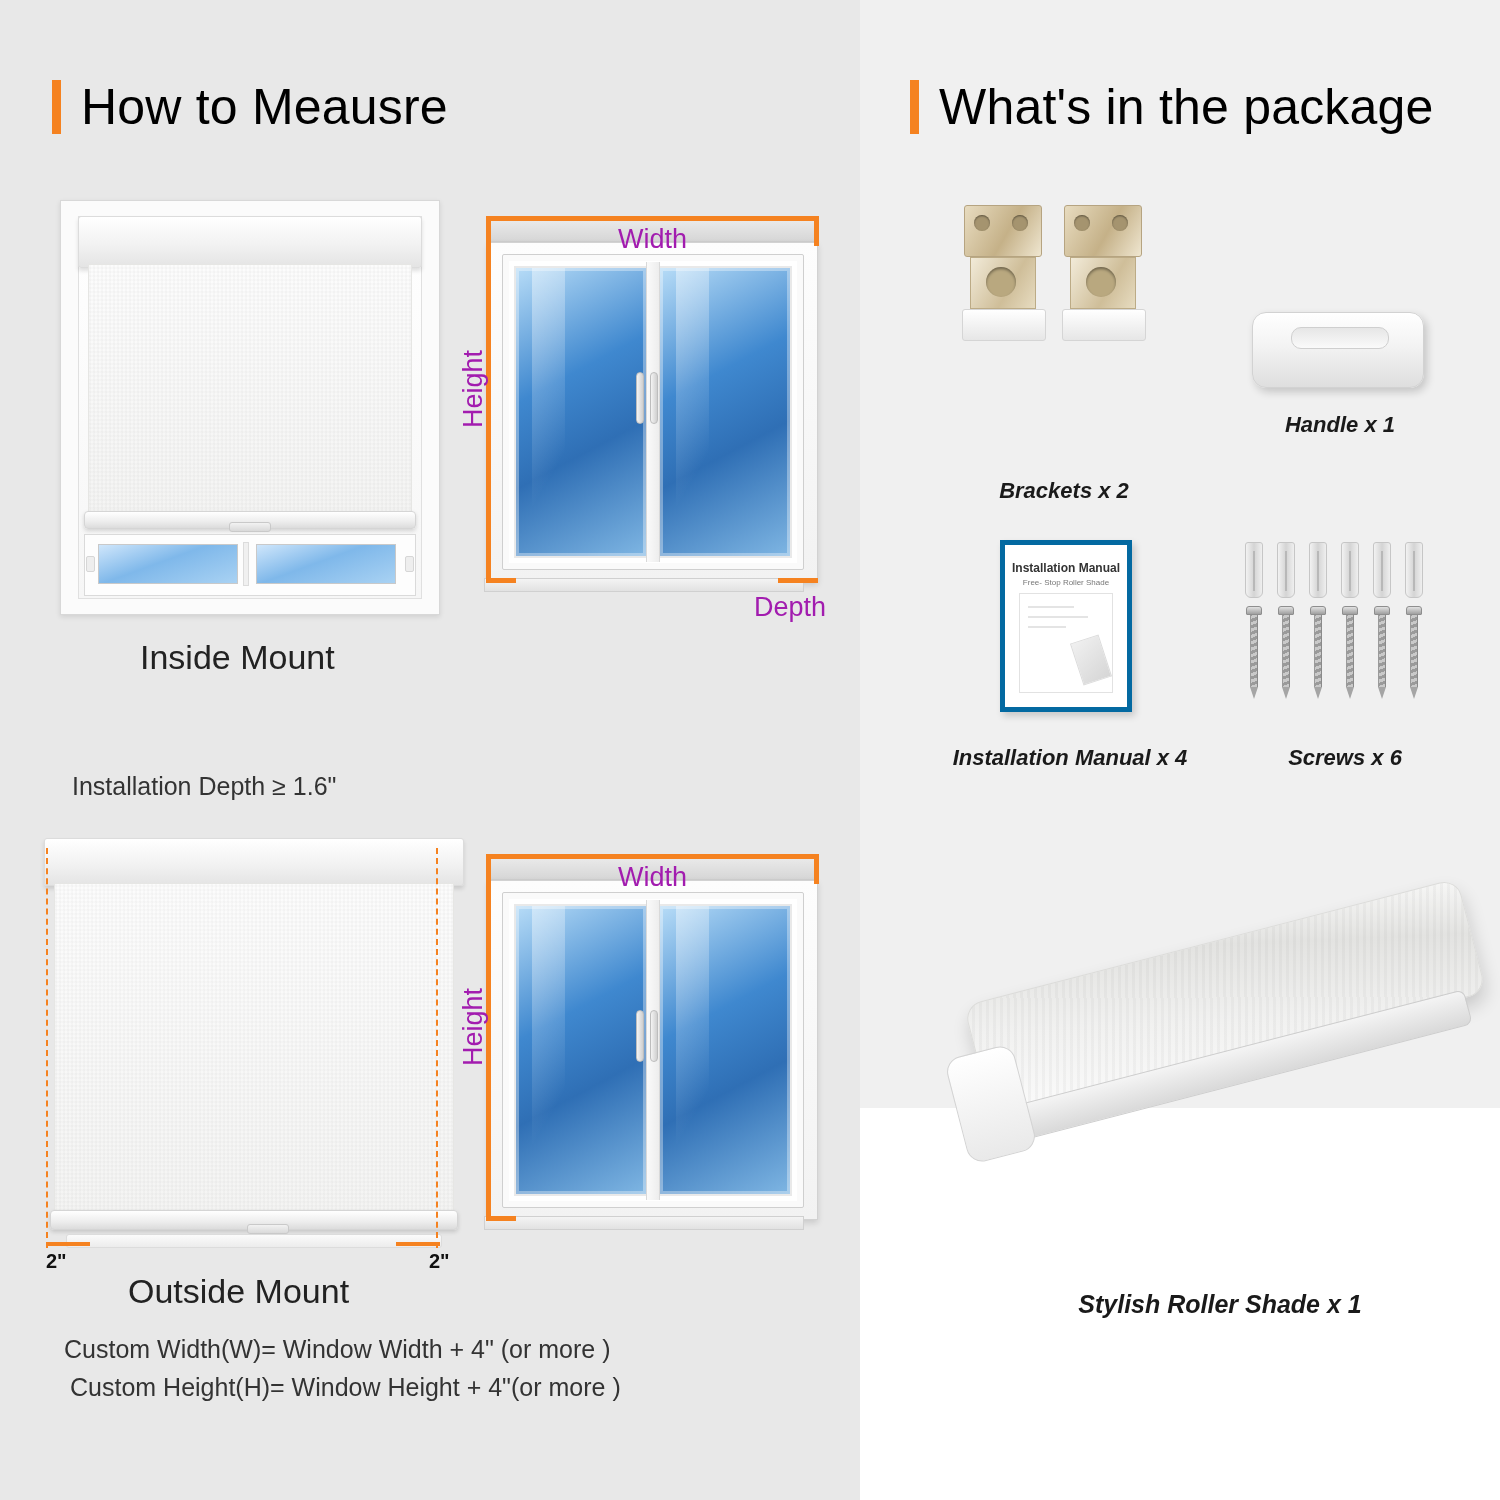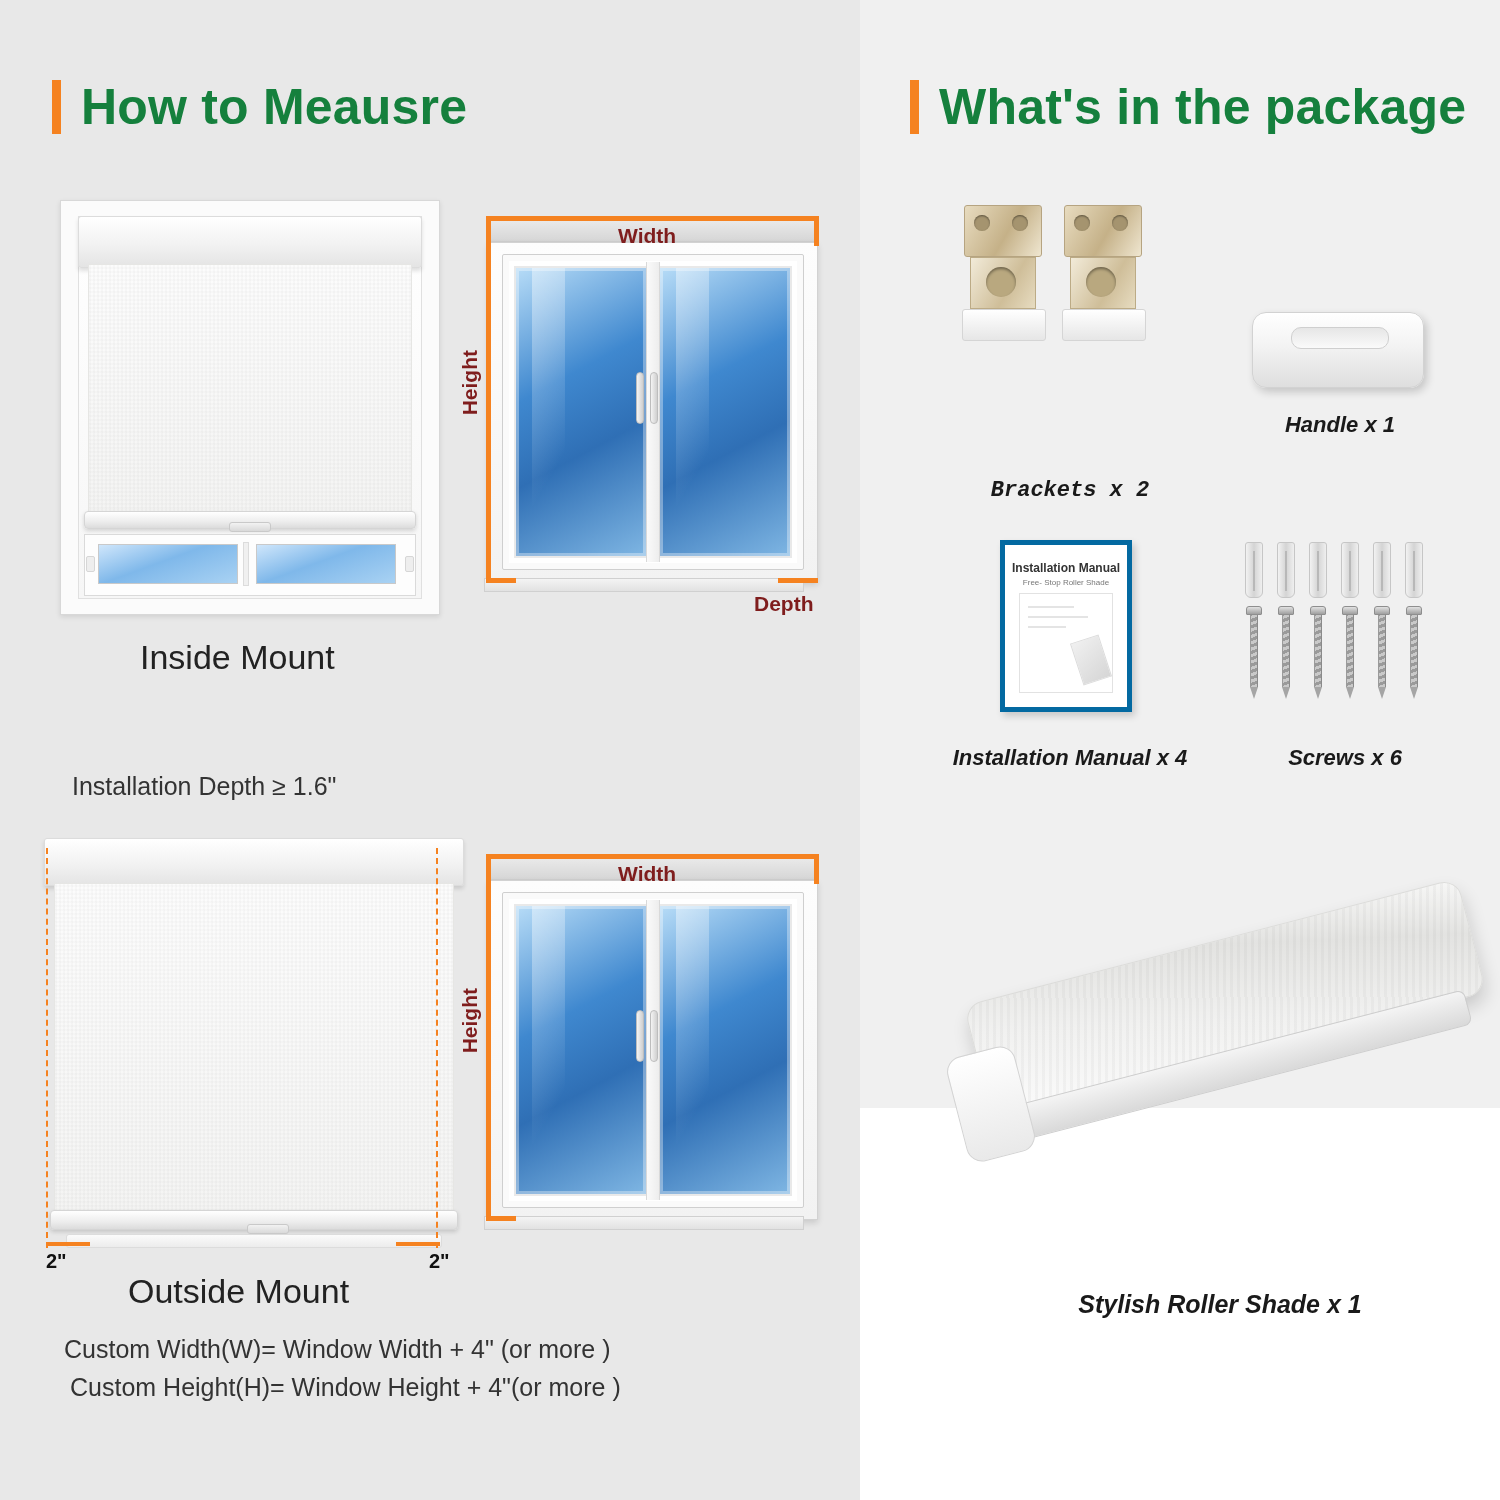--- a/index.html
+++ b/index.html
@@ -24,39 +24,39 @@
 
   
   .heading {
     position: absolute;
     display: flex; align-items: center; gap: 20px;
   }
   .heading .bar {
     width: 9px; height: 54px; background: #f58220; flex: none;
   }
   .heading .txt {
-    font-size: 50px; font-weight: bold; color: #15803d; letter-spacing: .2px;
+    font-size: 50px; font-weight: normal; color: #000000; letter-spacing: .2px;
     white-space: nowrap;
   }
   #h-measure { left: 52px; top: 78px; }
   #h-package { left: 910px; top: 78px; }
 
   
   .mount-title {
     position: absolute; font-size: 34px; font-weight: normal; color: #222;
   }
   .bullet {
     position: absolute; font-size: 25px; color: #333; white-space: nowrap;
   }
   .caption {
     position: absolute; font-size: 22px; font-weight: bold; font-style: italic;
     color: #1a1a1a; white-space: nowrap; text-align: center;
   }
   .dim-label {
-    position: absolute; font-size: 21px; font-weight: bold; color: #7f1d1d;
+    position: absolute; font-size: 27px; font-weight: normal; color: #a21caf;
     white-space: nowrap;
   }
   .dim-label.vertical { writing-mode: vertical-rl; transform: rotate(180deg); }
   .tick-label {
     position: absolute; font-size: 20px; font-weight: bold; color: #111;
   }
 
   
   .scene { position: absolute; }
 
@@ -364,21 +364,21 @@
 
       <div style="position:absolute;left:100px;top:0;width:90px;height:165px;">
         <div style="position:absolute;left:4px;top:0;width:78px;height:52px;background:linear-gradient(120deg,#e8dcc0,#c5b188 55%,#efe6d0);border:1px solid #b6a481;border-radius:3px;"></div>
         <div style="position:absolute;left:14px;top:10px;width:16px;height:16px;border-radius:50%;background:#a5946f;box-shadow:inset 0 1px 2px rgba(0,0,0,.45);"></div>
         <div style="position:absolute;left:52px;top:10px;width:16px;height:16px;border-radius:50%;background:#a5946f;box-shadow:inset 0 1px 2px rgba(0,0,0,.45);"></div>
         <div style="position:absolute;left:10px;top:52px;width:66px;height:52px;background:linear-gradient(120deg,#f2ebd9,#cfbe99 60%,#e7dcc1);border:1px solid #bcab86;"></div>
         <div style="position:absolute;left:26px;top:62px;width:30px;height:30px;border-radius:50%;background:#b9a87f;box-shadow:inset 0 2px 3px rgba(0,0,0,.4);"></div>
         <div style="position:absolute;left:2px;top:104px;width:84px;height:32px;background:linear-gradient(180deg,#ffffff,#e6e6e6);border:1px solid #d5d5d5;border-radius:3px;"></div>
       </div>
     </div>
-    <div class="caption" style="left:50px; top:478px; width:320px;font-family:Liberation Mono, monospace;">Brackets x 2</div>
+    <div class="caption" style="left:44px; top:478px; width:320px;">Brackets x 2</div>
 
     <div class="handle-part" style="left:392px; top:312px;"></div>
     <div class="caption" style="left:350px; top:412px; width:260px;">Handle x 1</div>
 
     <div class="manual" style="left:140px; top:540px; width:132px; height:172px;">
       <div class="manual-title">Installation Manual</div>
       <div class="manual-sub">Free- Stop Roller Shade</div>
       <div class="manual-box">
         <div class="manual-line" style="left:8px; top:12px; width:46px;"></div>
         <div class="manual-line" style="left:8px; top:22px; width:60px;"></div>

